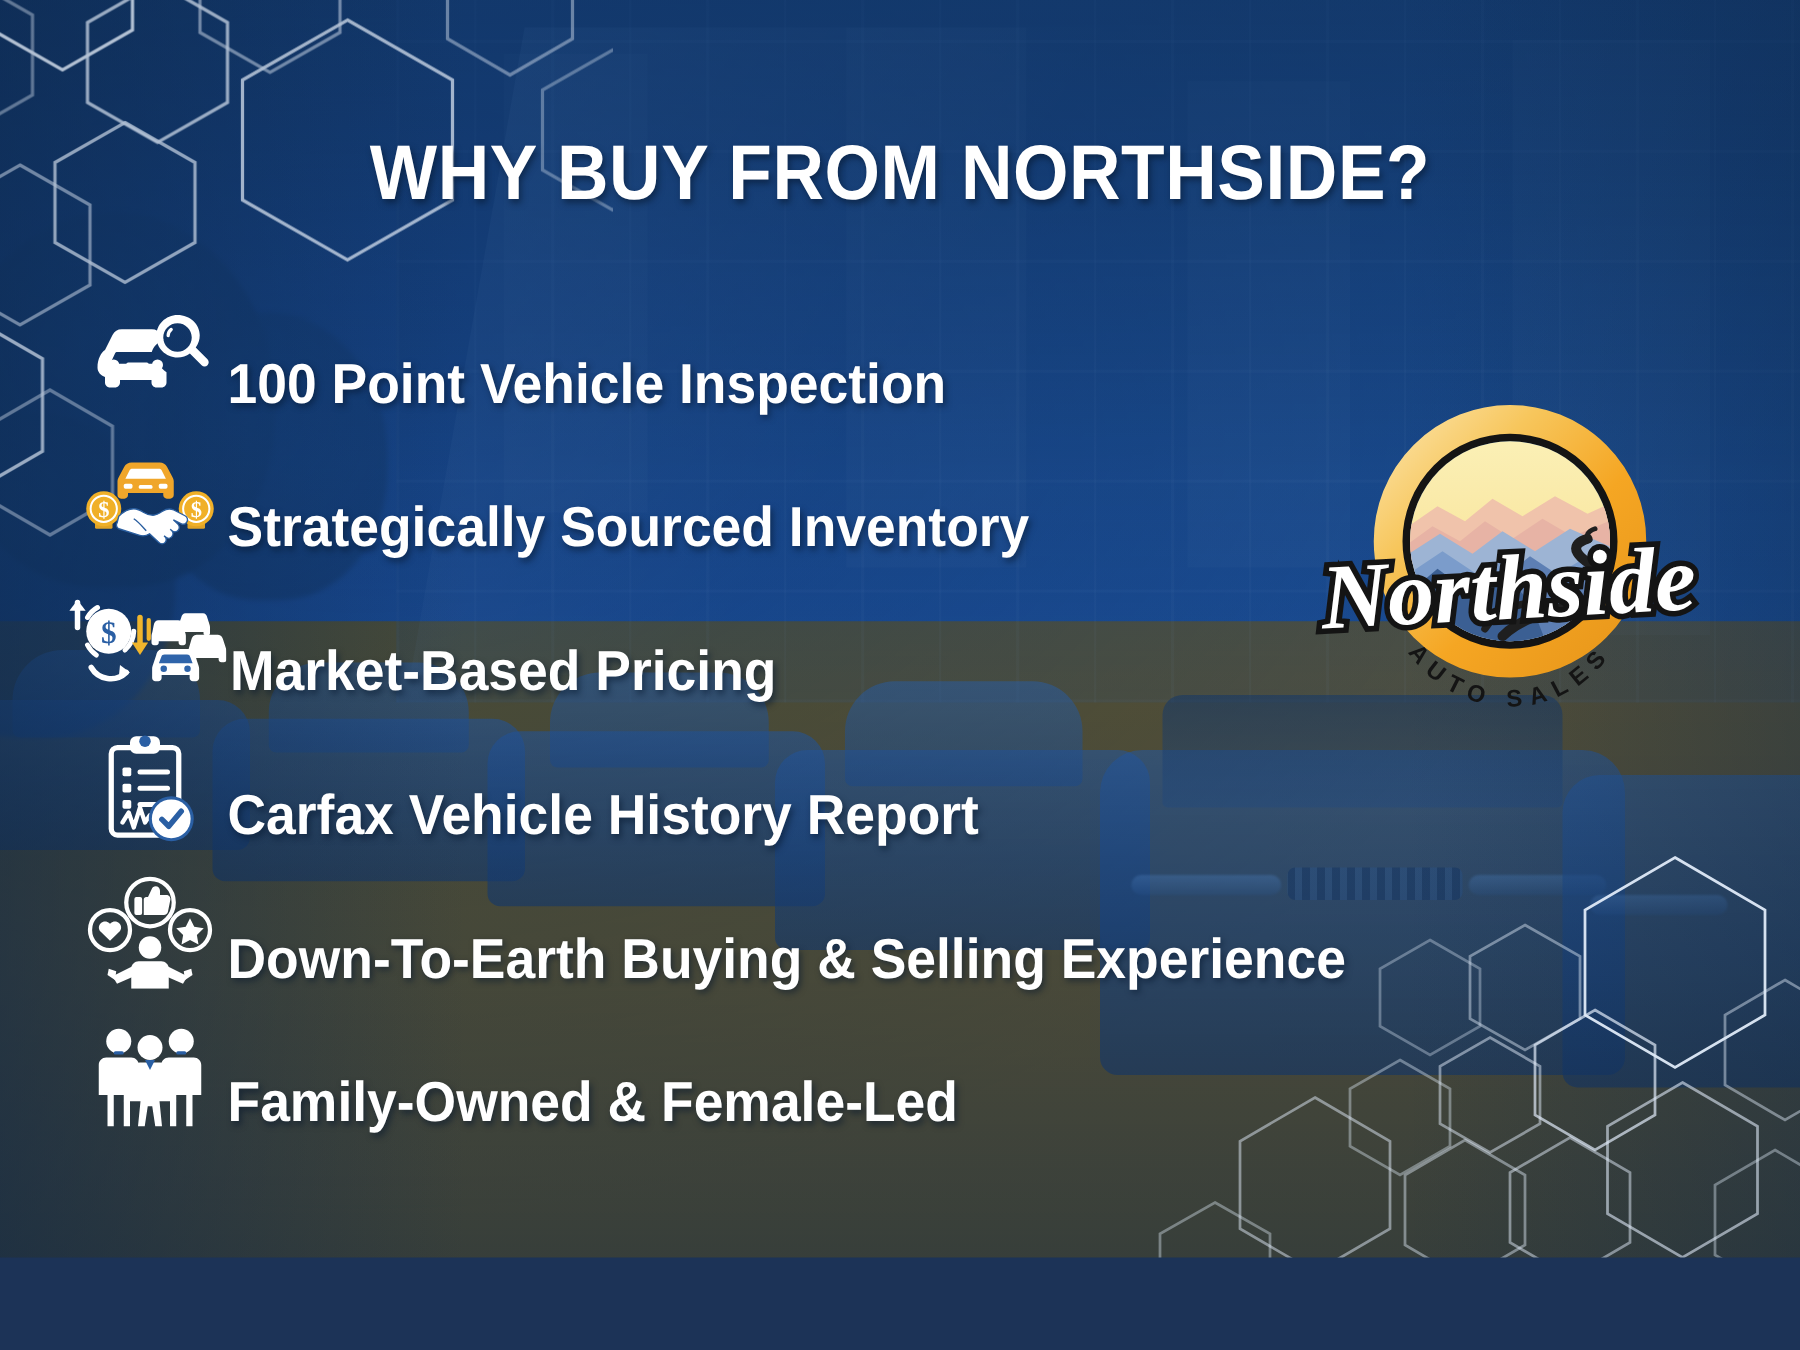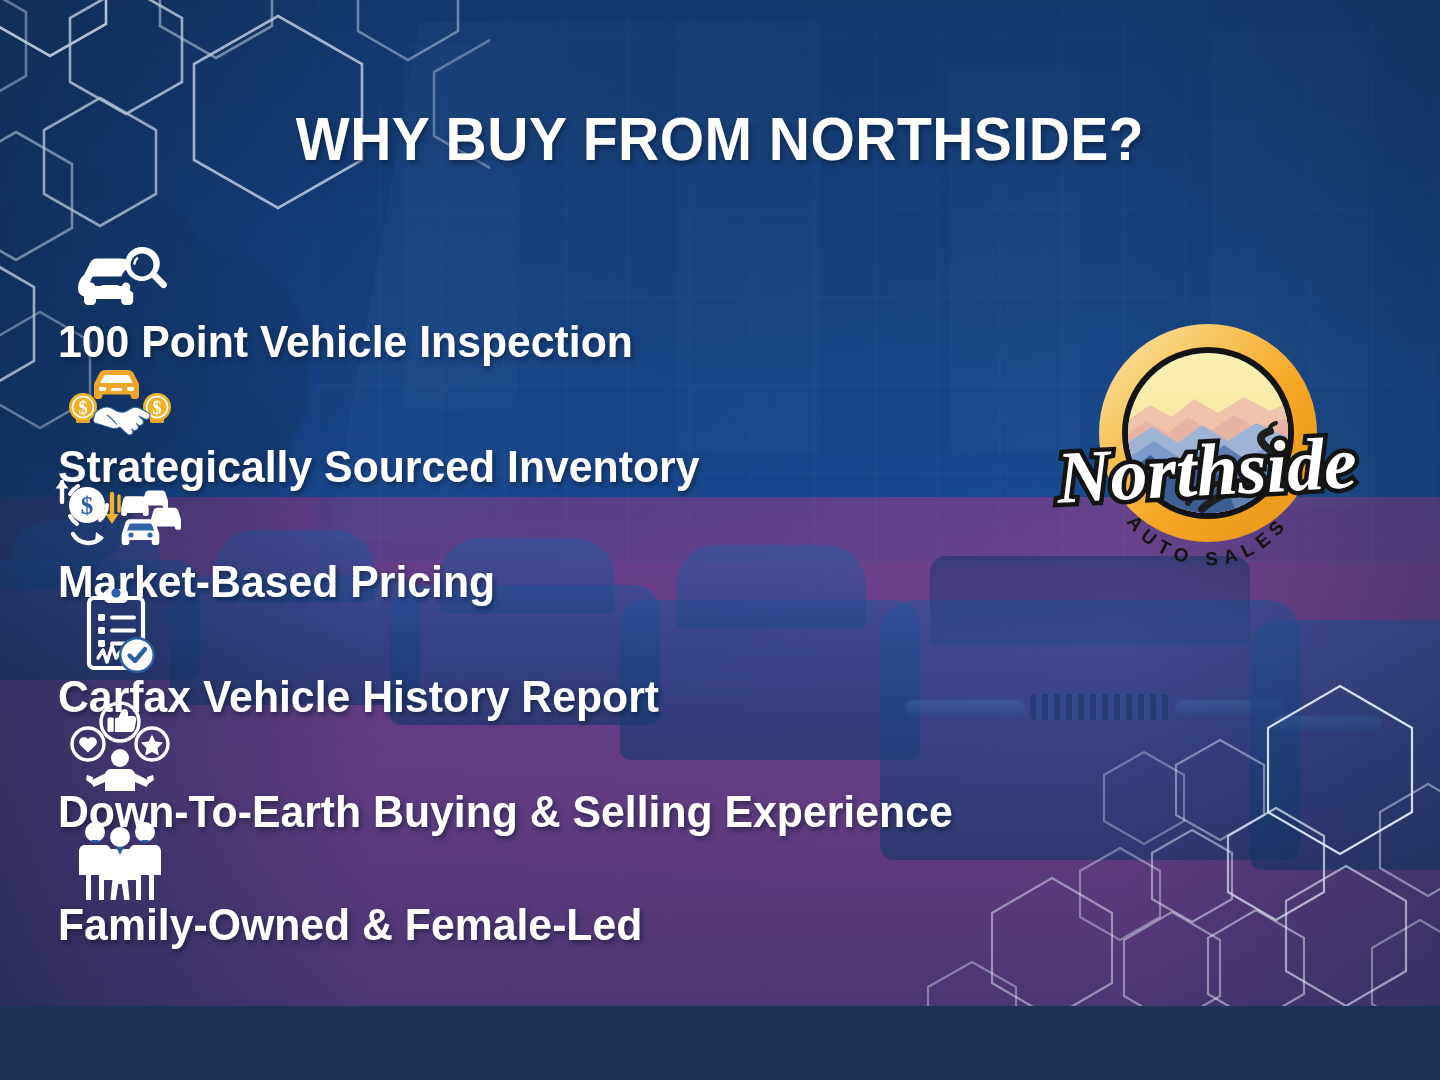--- a/index.html
+++ b/index.html
@@ -5,21 +5,21 @@
   * { margin:0; padding:0; box-sizing:border-box; }
   html, body {
     width:1440px; height:1080px; overflow:hidden;
     background:#0d2murmur;
     font-family:"Liberation Sans", sans-serif;
   }
   body { background:#15375f; }
 
   #slide {
     position:relative; width:1440px; height:1080px; overflow:hidden;
-    background:#ec4899;
+    background:#a16207;
   }
 
   
   .bg-photo { position:absolute; inset:0; overflow:hidden; }
 
   
   .bg-sky {
     position:absolute; left:0; top:0; width:100%; height:46%;
     background:linear-gradient(180deg,#15365e 0%,#1d4c86 45%,#2359a0 100%);
   }
@@ -122,24 +122,23 @@
     transform:scaleX(.92);
     text-shadow:2px 3px 5px rgba(6,22,44,.55);
     white-space:nowrap;
   }
 
   .bullets {
     position:absolute; left:58px; top:243px; width:1210px;
   }
   .row {
     position:relative;
-    display:flex; align-items:flex-start;
+    display:flex; align-items:flex-end;
     height:86px;
     margin-bottom:29px;
-    flex-direction:column;
   }
   .row .ico {
     width:124px; min-width:124px; height:86px;
     display:flex; align-items:center; justify-content:center;
   }
   .row .ico svg { display:block; }
   .row .label {
     font-family:"Liberation Sans", sans-serif;
     font-weight:bold;
     color:#ffffff;

